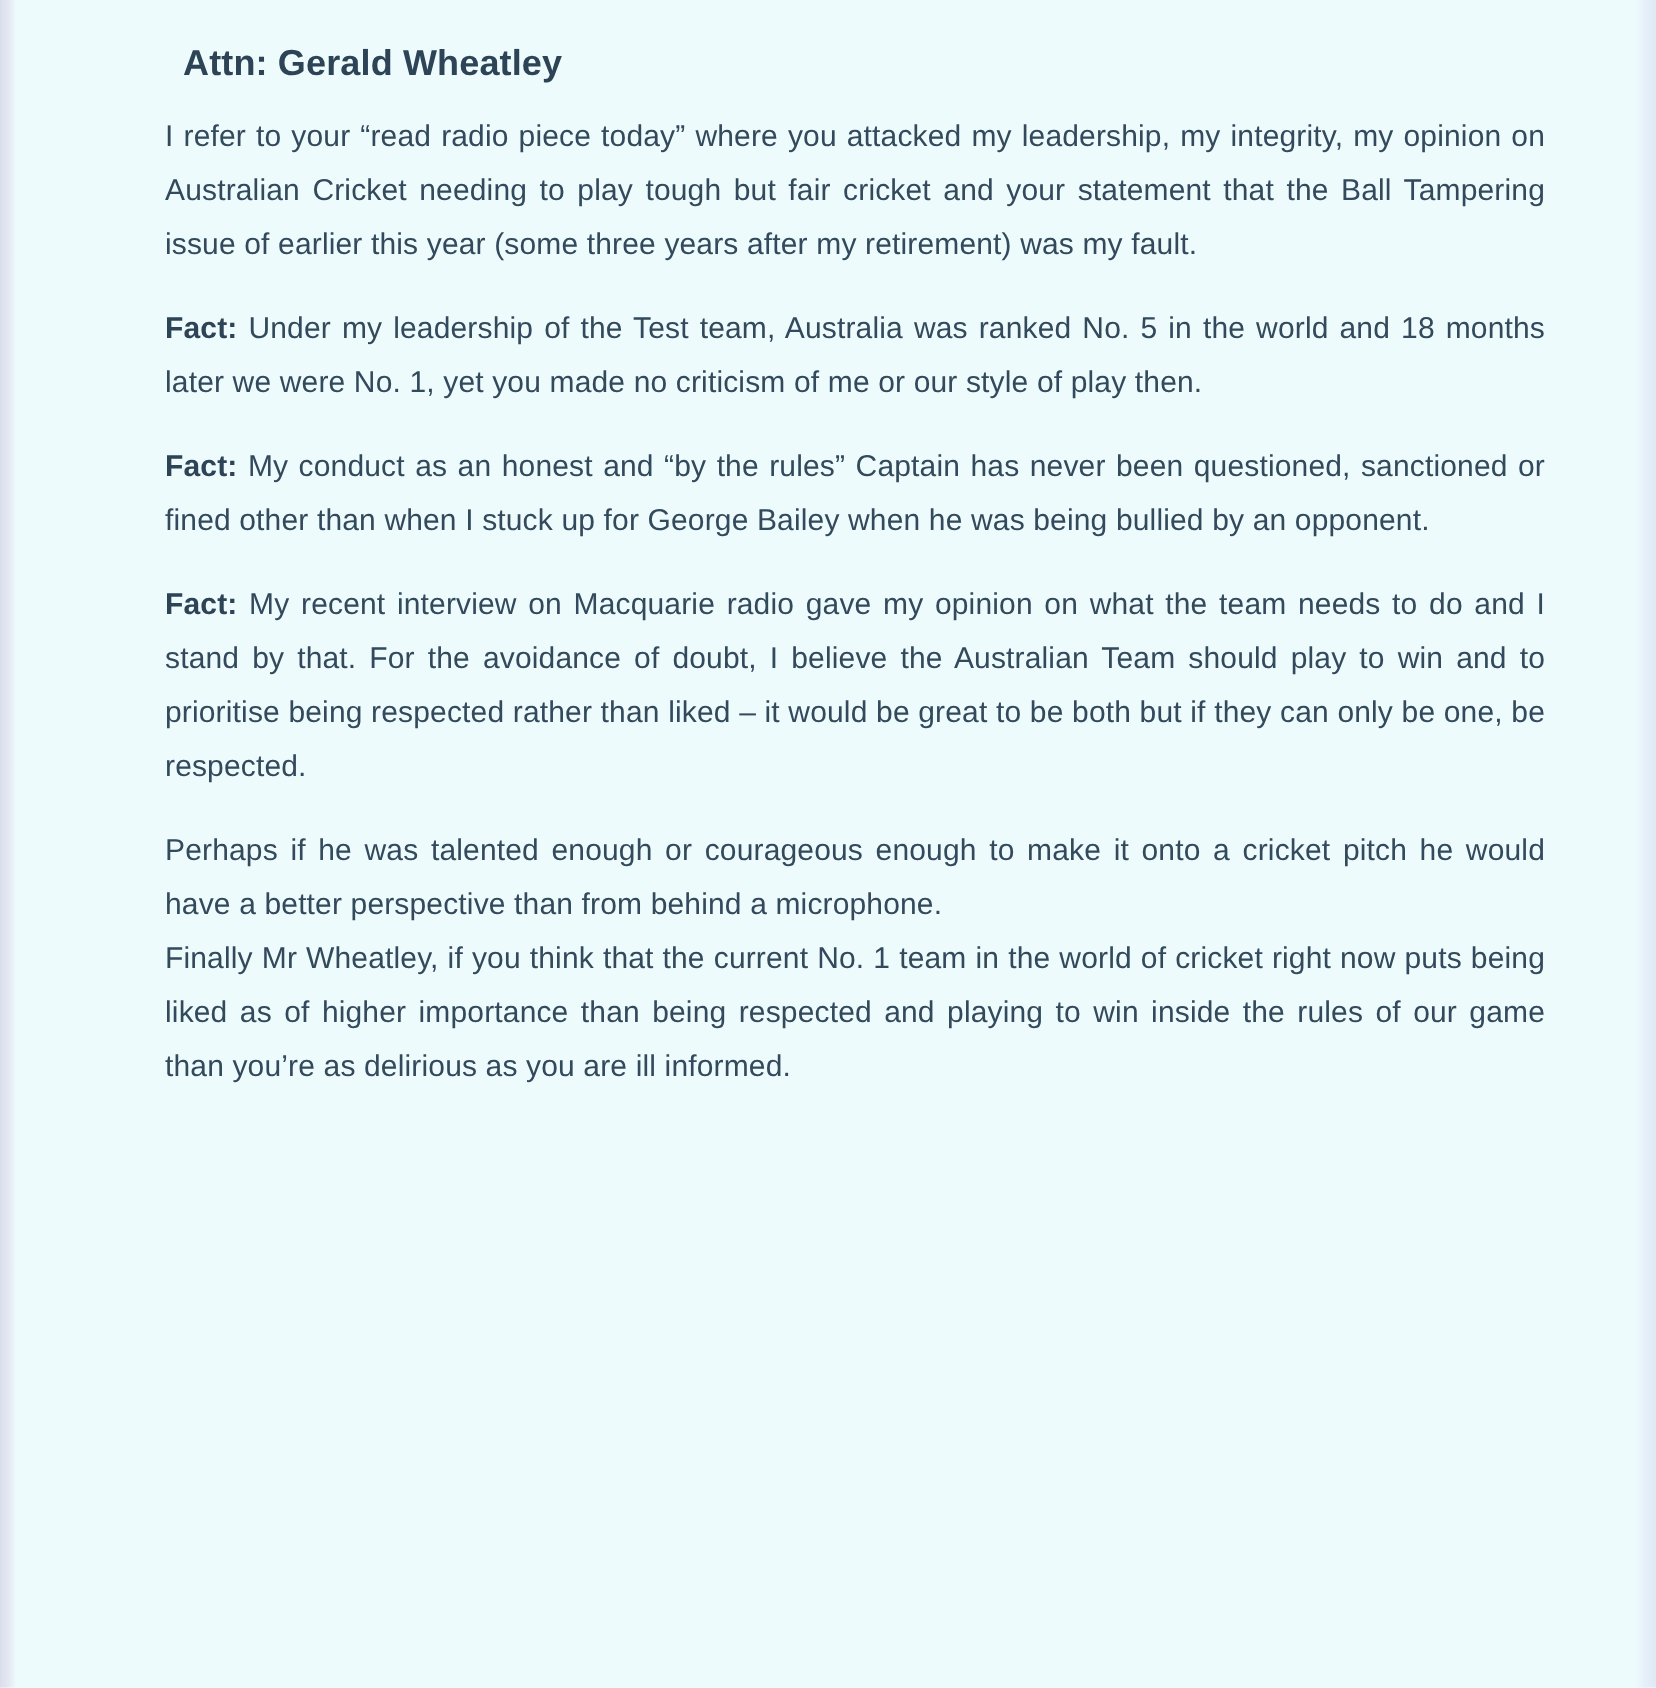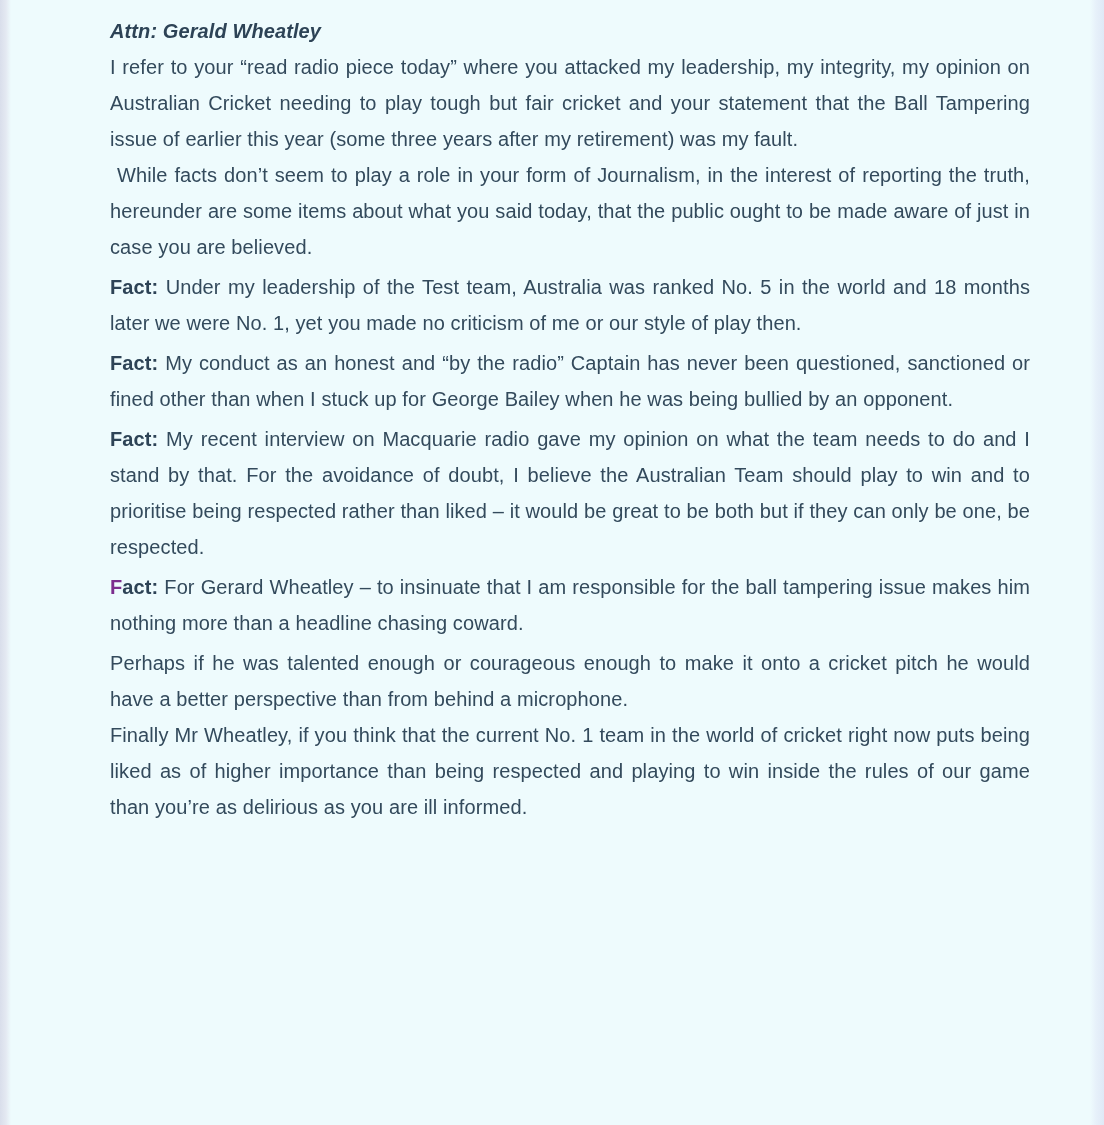--- a/index.html
+++ b/index.html
@@ -27,55 +27,52 @@
     position: absolute;
     left: 110px;
     top: 13px;
     width: 920px;
     color: #334a5c;
     font-size: 20px;
     line-height: 36px;
     letter-spacing: 0.1px;
   }
   .doc h1 {
-    margin: 0;
-    font-size: 20px;
+    margin: 12px;
+    font-size: 24px;
     line-height: 36px;
     font-weight: bold;
     color: #2d4356;
-    font-style: italic;
   }
   .doc p {
     margin: 0;
     text-align: justify;
   }
-  .doc p.gap { margin-top: 4px; }
+  .doc p.gap { margin-top: 20px; }
   .doc p.indent-sm { text-indent: 7px; }
   .doc b { font-weight: bold; color: #2d4356; }
   .purple-initial { color: #7b2d8e; font-weight: bold; }
 </style>
 </head>
 <body>
 
 <div class="edge-left"></div>
 <div class="edge-right"></div>
 
 <div class="doc">
   <h1>Attn: Gerald Wheatley</h1>
 
   <p><span>I refer to your “read radio piece today” where you attacked my leadership, my integrity, my opinion on Australian Cricket needing to play tough but fair cricket and your statement that the Ball Tampering issue of earlier this year (some three years after my retirement) was my fault.</span></p>
 
-  <p class="indent-sm"><span>While facts don’t seem to play a role in your form of Journalism, in the interest of reporting the truth, hereunder are some items about what you said today, that the public ought to be made aware of just in case you are believed.</span></p>
 
   <p class="gap"><b>Fact:</b><span> Under my leadership of the Test team, Australia was ranked No. 5 in the world and 18 months later we were No. 1, yet you made no criticism of me or our style of play then.</span></p>
 
 
-  <p class="gap"><b>Fact:</b><span> My conduct as an honest and “by the radio”  Captain has never been questioned, sanctioned or fined other than when I stuck up for George Bailey when he was being bullied by an opponent.</span></p>
+  <p class="gap"><b>Fact:</b><span> My conduct as an honest and “by the rules”  Captain has never been questioned, sanctioned or fined other than when I stuck up for George Bailey when he was being bullied by an opponent.</span></p>
 
   <p class="gap"><b>Fact:</b><span> My recent interview on Macquarie radio gave my opinion on what the team needs to do and I stand by that. For the avoidance of doubt, I believe the Australian Team should play to win and to prioritise being respected rather than liked – it would be great to be both but if they can only be one, be respected.</span></p>
 
 
-  <p class="gap"><span class="purple-initial">F</span><b>act:</b><span> For Gerard Wheatley – to insinuate that I am responsible for the ball tampering issue makes him nothing more than a headline chasing coward.</span></p>
 
   <p class="gap"><span>Perhaps if he was talented enough or courageous enough to make it onto a cricket pitch he would have a better perspective than from behind a microphone.</span></p>
 
   <p><span>Finally Mr Wheatley, if you think that the current No. 1 team in the world of cricket right now puts being liked as of higher importance than being respected and playing to win inside the rules of our game than you’re as delirious as you are ill informed.</span></p>
 </div>
 
 </body></html>

